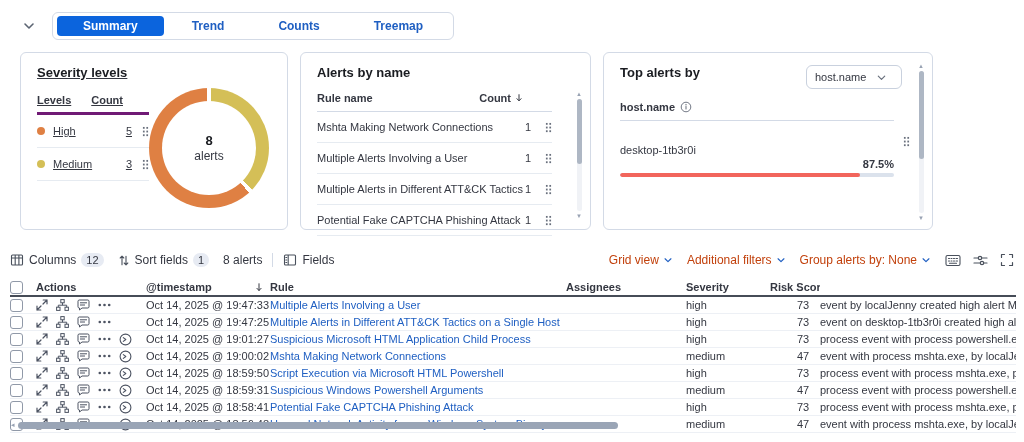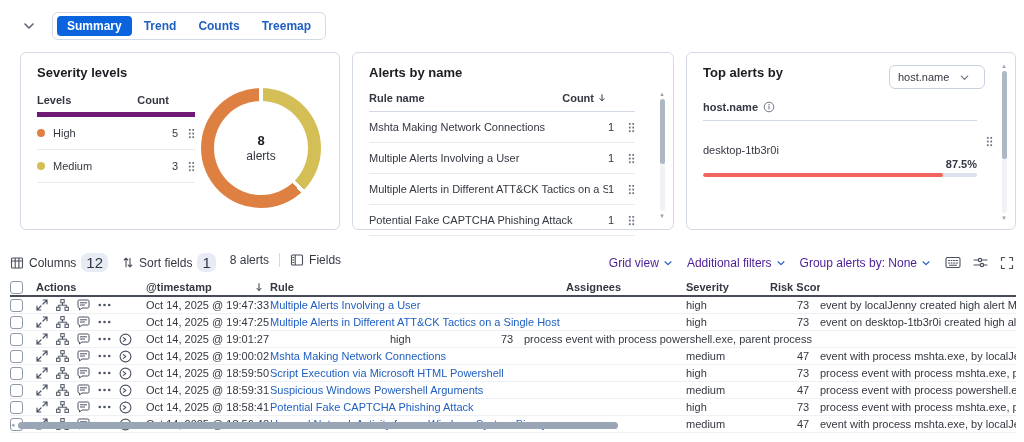--- a/index.html
+++ b/index.html
@@ -4,33 +4,33 @@
 <style>
   * { margin:0; padding:0; box-sizing:border-box; }
   html,body { width:1024px; height:442px; background:#fff; overflow:hidden;
     font-family:"Liberation Sans", sans-serif; color:#343741; }
   .page { position:relative; width:1024px; height:442px; }
 
   
   .top-controls { position:absolute; top:12px; left:20px; display:flex; align-items:center; gap:14px; }
   .chev-btn { width:18px; height:18px; display:flex; align-items:center; justify-content:center; color:#5b6472; cursor:pointer; }
   .tab-group { border:1px solid #d3dae6; border-radius:6px; padding:3px 4px; display:flex; gap:2px; background:#fff; }
-  .tab { font-size:12px; font-weight:700; color:#1f5fc2; padding:3px 10px; border-radius:4px; cursor:pointer; }
+  .tab { font-size:12px; font-weight:700; color:#1f5fc2; padding:3px 26px; border-radius:4px; cursor:pointer; }
   .tab.active { background:#0b64dd; color:#fff; }
 
   
   .panels { position:absolute; top:52px; left:20px; display:flex; gap:12px; }
   .panel { border:1px solid #d3dae6; border-radius:6px; background:#fff; height:178px; position:relative; padding:12px 16px; }
   .panel-title { font-size:13px; font-weight:700; color:#1a1c21; }
-  .p1 { width:320px; } .p2 { width:322px; } .p3 { width:330px; }
+  .p1 { width:268px;text-decoration:underline; } .p2 { width:291px; } .p3 { width:330px; }
 
   
   .sev-wrap { display:flex; margin-top:6px; }
   .sev-table { width:158px; font-size:11px; }
-  .sev-head { display:flex; font-weight:700; padding:8px 0 6px; border-bottom:5px solid #701a75; }
+  .sev-head { display:flex; font-weight:700; padding:8px 0 6px; border-bottom:3px solid #701a75; }
   .sev-head .h-count { margin-left:auto; padding-right:26px; }
   .sev-row { display:flex; align-items:center; padding:10px 0; border-bottom:1px solid #e6ebf1; }
   .dot { width:8px; height:8px; border-radius:50%; margin-right:8px; flex:none; }
   .sev-count { margin-left:auto; padding-right:10px; }
   .dots6 { width:7px; height:11px; flex:none; cursor:pointer;
     background-image:radial-gradient(circle at 50% 50%, #69707d 34%, transparent 36%);
     background-size:3.5px 3.7px; }
   .donut-box { margin-left:auto; margin-right:2px; margin-top:2px; position:relative; width:120px; height:120px; }
   .donut { width:120px; height:120px; border-radius:50%; position:relative; }
   .donut::after { content:""; position:absolute; inset:13px; border-radius:50%; background:#fff; }
@@ -60,26 +60,26 @@
   .ta-pct { font-weight:700;margin-top:28px; }
   .ta-dots { position:absolute; right:-16px; top:6px; }
   .ta-bar { margin-top:3px; height:4px; background:#dbe2ec; border-radius:2px; overflow:hidden; }
   .ta-fill { height:4px; background:#f2655c; border-radius:2px; }
 
   
   .grid-toolbar { position:absolute; top:253px; left:10px; right:10px; display:flex; align-items:center; font-size:12px; }
   .tb-left, .tb-right { display:flex; align-items:flex-start; }
   .tb-btn { display:flex; align-items:center; gap:5px; color:#343741; cursor:pointer; }
   .tb-btn svg { color:#49505c; }
-  .badge { background:#e7ebf3; border-radius:7px; font-size:15px; padding:1px 5px; color:#343741; }
+  .badge { background:#e7ebf3; border-radius:7px; font-size:11px; padding:1px 5px; color:#343741; }
   .tb-gap { width:14px; }
   .tb-sep { width:1px; height:14px; background:#d3dae6; margin:0 10px; }
   .tb-right { margin-left:auto; gap:14px; }
   .updated { color:#69707d; }
-  .tb-link { display:flex; align-items:center; gap:4px; color:#4c1d95; font-weight:500; cursor:pointer; }
+  .tb-link { display:flex; align-items:center; gap:4px; color:#c2410c; font-weight:500; cursor:pointer; }
   .tb-link .chev { color:#1f5fc2; }
   .tb-icons { display:flex; align-items:center; gap:12px; color:#49505c; }
   .tb-icons svg { cursor:pointer; }
 
   
   .alert-table { position:absolute; top:279px; left:10px; right:8px; }
   .thead { display:flex; align-items:center; height:18px; font-size:11px; font-weight:700; border-bottom:2px solid #464c57; }
   .arow { display:flex; align-items:center; height:17px; font-size:11px; border-bottom:1px solid #edf0f5; }
   .cell { flex:none; white-space:nowrap; overflow:hidden; }
   .c-check { width:26px; display:flex; align-items:center; }
@@ -424,20 +424,21 @@
               <circle cx="1.8" cy="2" r="1.3"></circle>
               <circle cx="6.5" cy="2" r="1.3"></circle>
               <circle cx="11.2" cy="2" r="1.3"></circle>
             </svg>
         <svg width="13" height="13" viewBox="0 0 13 13" fill="none">
               <circle cx="6.5" cy="6.5" r="5.4" stroke="currentColor" stroke-width="1.1"></circle>
               <path d="M4.3 4.6L6.8 6.5 4.3 8.4" stroke="currentColor" stroke-width="1.1" stroke-linecap="round" stroke-linejoin="round"></path>
             </svg>
       </span>
       <span class="cell c-time">Oct 14, 2025 @ 19:01:27.893</span>
+      <span class="cell c-rule"><a>Suspicious Microsoft HTML Application Child Process</a></span>
       <span class="cell c-assign"></span>
       <span class="cell c-sev">high</span>
       <span class="cell c-risk val">73</span>
       <span class="cell c-reason">process event with process powershell.exe, parent process</span>
     </div>
 
     <div class="arow">
       <span class="cell c-check">
             <span class="checkbox"></span>
           </span>

